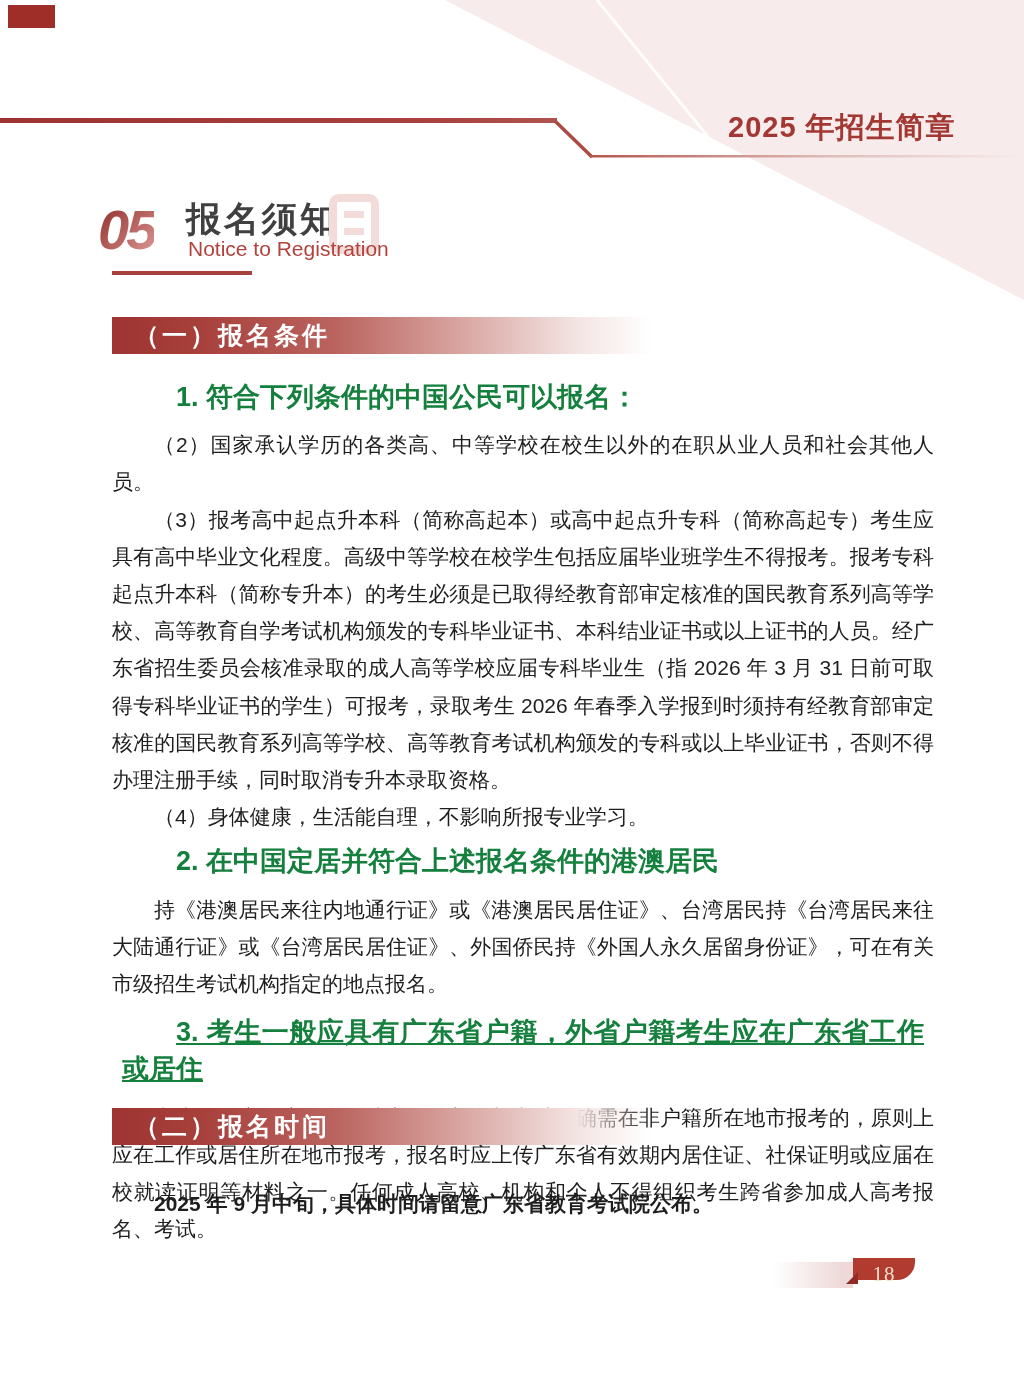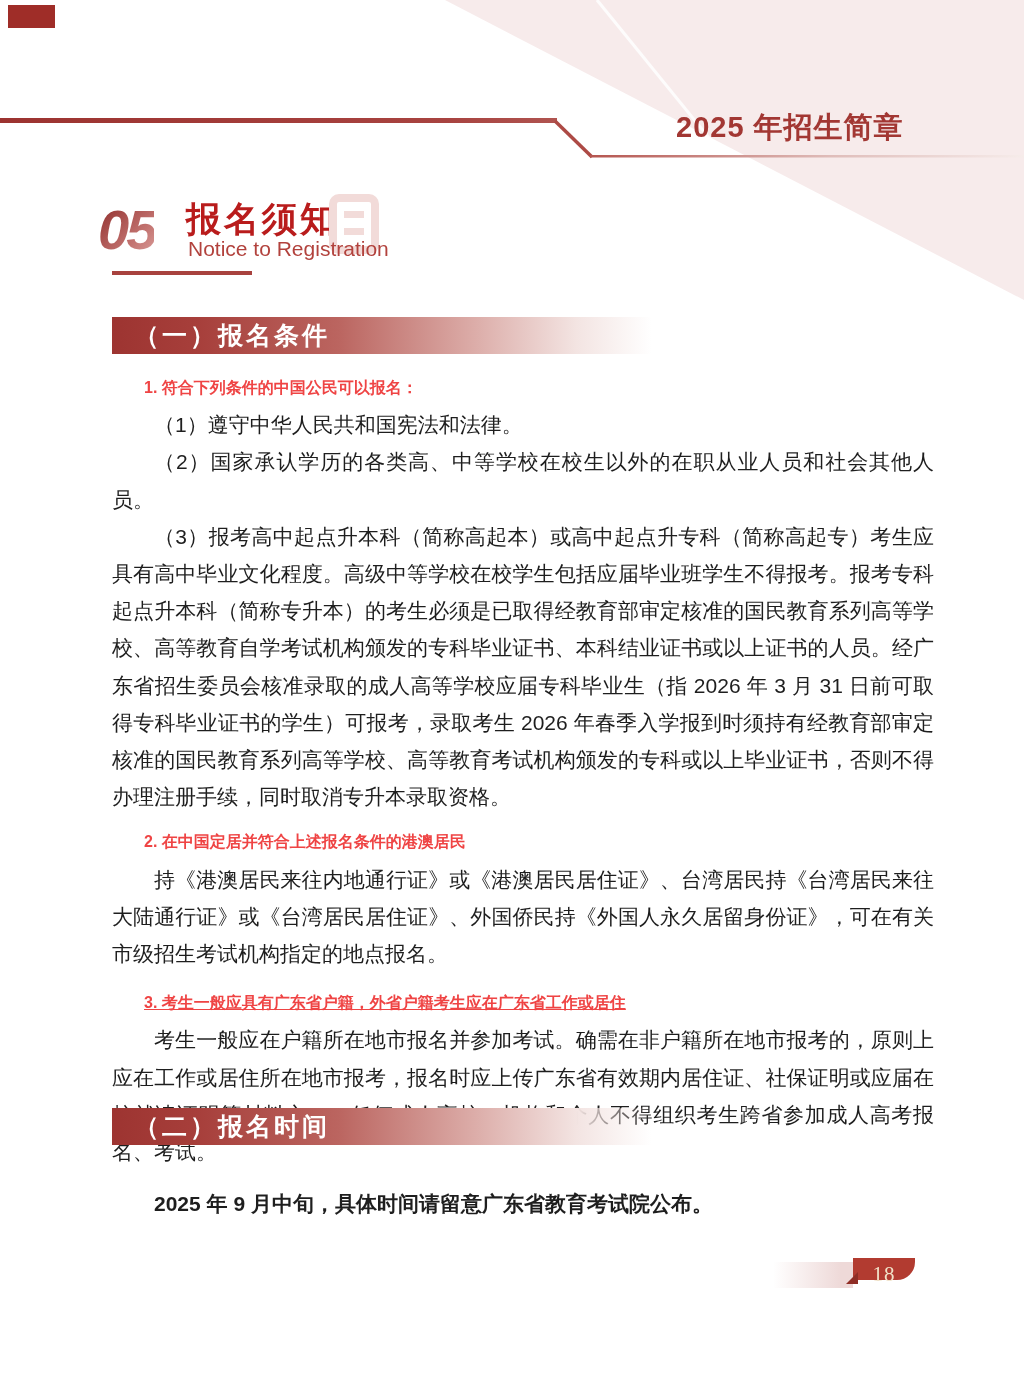--- a/index.html
+++ b/index.html
@@ -2,29 +2,29 @@
 <html><head>
 <meta charset="utf-8">
 <style>
   html,body{margin:0;padding:0;background:#ffffff;}
   .page{position:relative;width:1024px;height:1379px;background:#ffffff;overflow:hidden;
         font-family:"Liberation Sans","DejaVu Sans",sans-serif;}
   
   .bg-svg{position:absolute;left:0;top:0;}
   .corner-mark{position:absolute;left:8px;top:5px;width:47px;height:23px;background:#9f2d28;}
   
-  .header-title{position:absolute;left:676px;top:108px;font-size:29px;font-weight:600;
+  .header-title{position:absolute;left:728px;top:108px;font-size:29px;font-weight:600;
         color:#a23733;letter-spacing:1px;white-space:nowrap;}
   
   .chap-num{position:absolute;left:98px;top:190px;font-size:56px;line-height:80px;font-weight:800;
         font-style:italic;letter-spacing:-3px;
         background:linear-gradient(135deg,#8e2c2a 10%,#c47572 65%,#e2aeab 100%);
         -webkit-background-clip:text;background-clip:text;color:transparent;}
   .chap-title{position:absolute;left:186px;top:196px;font-size:35px;font-weight:800;
-        color:#b91c1c;letter-spacing:3px;white-space:nowrap;}
+        color:#404040;letter-spacing:3px;white-space:nowrap;}
   .chap-sub{position:absolute;left:188px;top:237px;font-size:21px;color:#b2423d;white-space:nowrap;}
   .chap-underline{position:absolute;left:112px;top:271px;width:140px;height:4px;background:#a8423e;}
   .clipboard{position:absolute;left:329px;top:194px;width:34px;height:44px;border:8px solid #f2dbd9;
         border-radius:10px;}
   .clipboard .bar{position:absolute;left:7px;width:20px;height:7px;background:#f2dbd9;}
   .clipboard .bar.b1{top:9px;}
   .clipboard .bar.b2{top:26px;}
   
   .sec-bar{position:absolute;left:112px;width:540px;height:37px;line-height:37px;
         padding-left:22px;box-sizing:border-box;color:#ffffff;font-size:25px;font-weight:700;
@@ -32,21 +32,21 @@
         background:linear-gradient(90deg,#9d3431 0%,#a73f3b 16%,#bb6560 42%,#ddafab 68%,
                    #f3e4e2 86%,rgba(255,255,255,0) 100%);}
   .sec-bar.one{top:317px;}
   .sec-bar.two{top:1108px;}
   
   .content{position:absolute;left:112px;top:369px;width:822px;font-size:21px;line-height:37.2px;
         color:#1e1e1e;text-align:justify;font-weight:500;}
   .content2{position:absolute;left:112px;top:1185px;width:822px;font-size:21px;line-height:37.2px;
         color:#1e1e1e;text-align:justify;font-weight:700;}
   .para{text-indent:2em;margin:0;}
-  .subhead{text-indent:2em;margin:0;color:#ef4444;font-weight:700;font-size:16px;}
+  .subhead{text-indent:2em;margin:10px;color:#15803d;font-weight:700;font-size:27px;}
   .subhead.m8{margin-top:8px;}
   .subhead.m12{margin-top:12px;text-decoration:underline;}
   
   .page-strip{position:absolute;left:773px;top:1262px;width:80px;height:26px;
         background:linear-gradient(90deg,rgba(240,220,220,0) 0%,#eed9d8 85%);}
   .page-badge{position:absolute;left:853px;top:1258px;width:62px;height:22px;background:#b23b30;
         border-radius:0 0 18px 4px;color:#f0e2c8;font-family:"Liberation Serif","DejaVu Serif",serif;
         font-size:21px;text-align:center;line-height:32px;letter-spacing:1px;}
   .page-badge::before{content:"";position:absolute;left:-7px;bottom:-4px;width:12px;height:12px;
         background:#8f2d25;clip-path:polygon(100% 0,100% 100%,0 100%);}
@@ -86,23 +86,23 @@
     <span class="bar b1"></span>
     <span class="bar b2"></span>
   </div>
   <div class="chap-sub">Notice to Registration</div>
   <div class="chap-underline"></div>
 
   <div class="sec-bar one">（一）报名条件</div>
 
   <div class="content">
     <p class="subhead">1. 符合下列条件的中国公民可以报名：</p>
-    <p class="para">（1）遵守中华人民共和国宪法和法律。</p>
     <p class="para">（2）国家承认学历的各类高、中等学校在校生以外的在职从业人员和社会其他人员。</p>
     <p class="para">（3）报考高中起点升本科（简称高起本）或高中起点升专科（简称高起专）考生应具有高中毕业文化程度。高级中等学校在校学生包括应届毕业班学生不得报考。报考专科起点升本科（简称专升本）的考生必须是已取得经教育部审定核准的国民教育系列高等学校、高等教育自学考试机构颁发的专科毕业证书、本科结业证书或以上证书的人员。经广东省招生委员会核准录取的成人高等学校应届专科毕业生（指 2026 年 3 月 31 日前可取得专科毕业证书的学生）可报考，录取考生 2026 年春季入学报到时须持有经教育部审定核准的国民教育系列高等学校、高等教育考试机构颁发的专科或以上毕业证书，否则不得办理注册手续，同时取消专升本录取资格。</p>
+    <p class="para">（4）身体健康，生活能自理，不影响所报专业学习。</p>
     <p class="subhead m8">2. 在中国定居并符合上述报名条件的港澳居民</p>
     <p class="para">持《港澳居民来往内地通行证》或《港澳居民居住证》、台湾居民持《台湾居民来往大陆通行证》或《台湾居民居住证》、外国侨民持《外国人永久居留身份证》，可在有关市级招生考试机构指定的地点报名。</p>
     <p class="subhead m12">3. 考生一般应具有广东省户籍，外省户籍考生应在广东省工作或居住</p>
     <p class="para">考生一般应在户籍所在地市报名并参加考试。确需在非户籍所在地市报考的，原则上应在工作或居住所在地市报考，报名时应上传广东省有效期内居住证、社保证明或应届在校就读证明等材料之一。任何成人高校、机构和个人不得组织考生跨省参加成人高考报名、考试。</p>
   </div>
 
   <div class="sec-bar two">（二）报名时间</div>
   <div class="content2">
     <p class="para">2025 年 9 月中旬，具体时间请留意广东省教育考试院公布。</p>
   </div>

